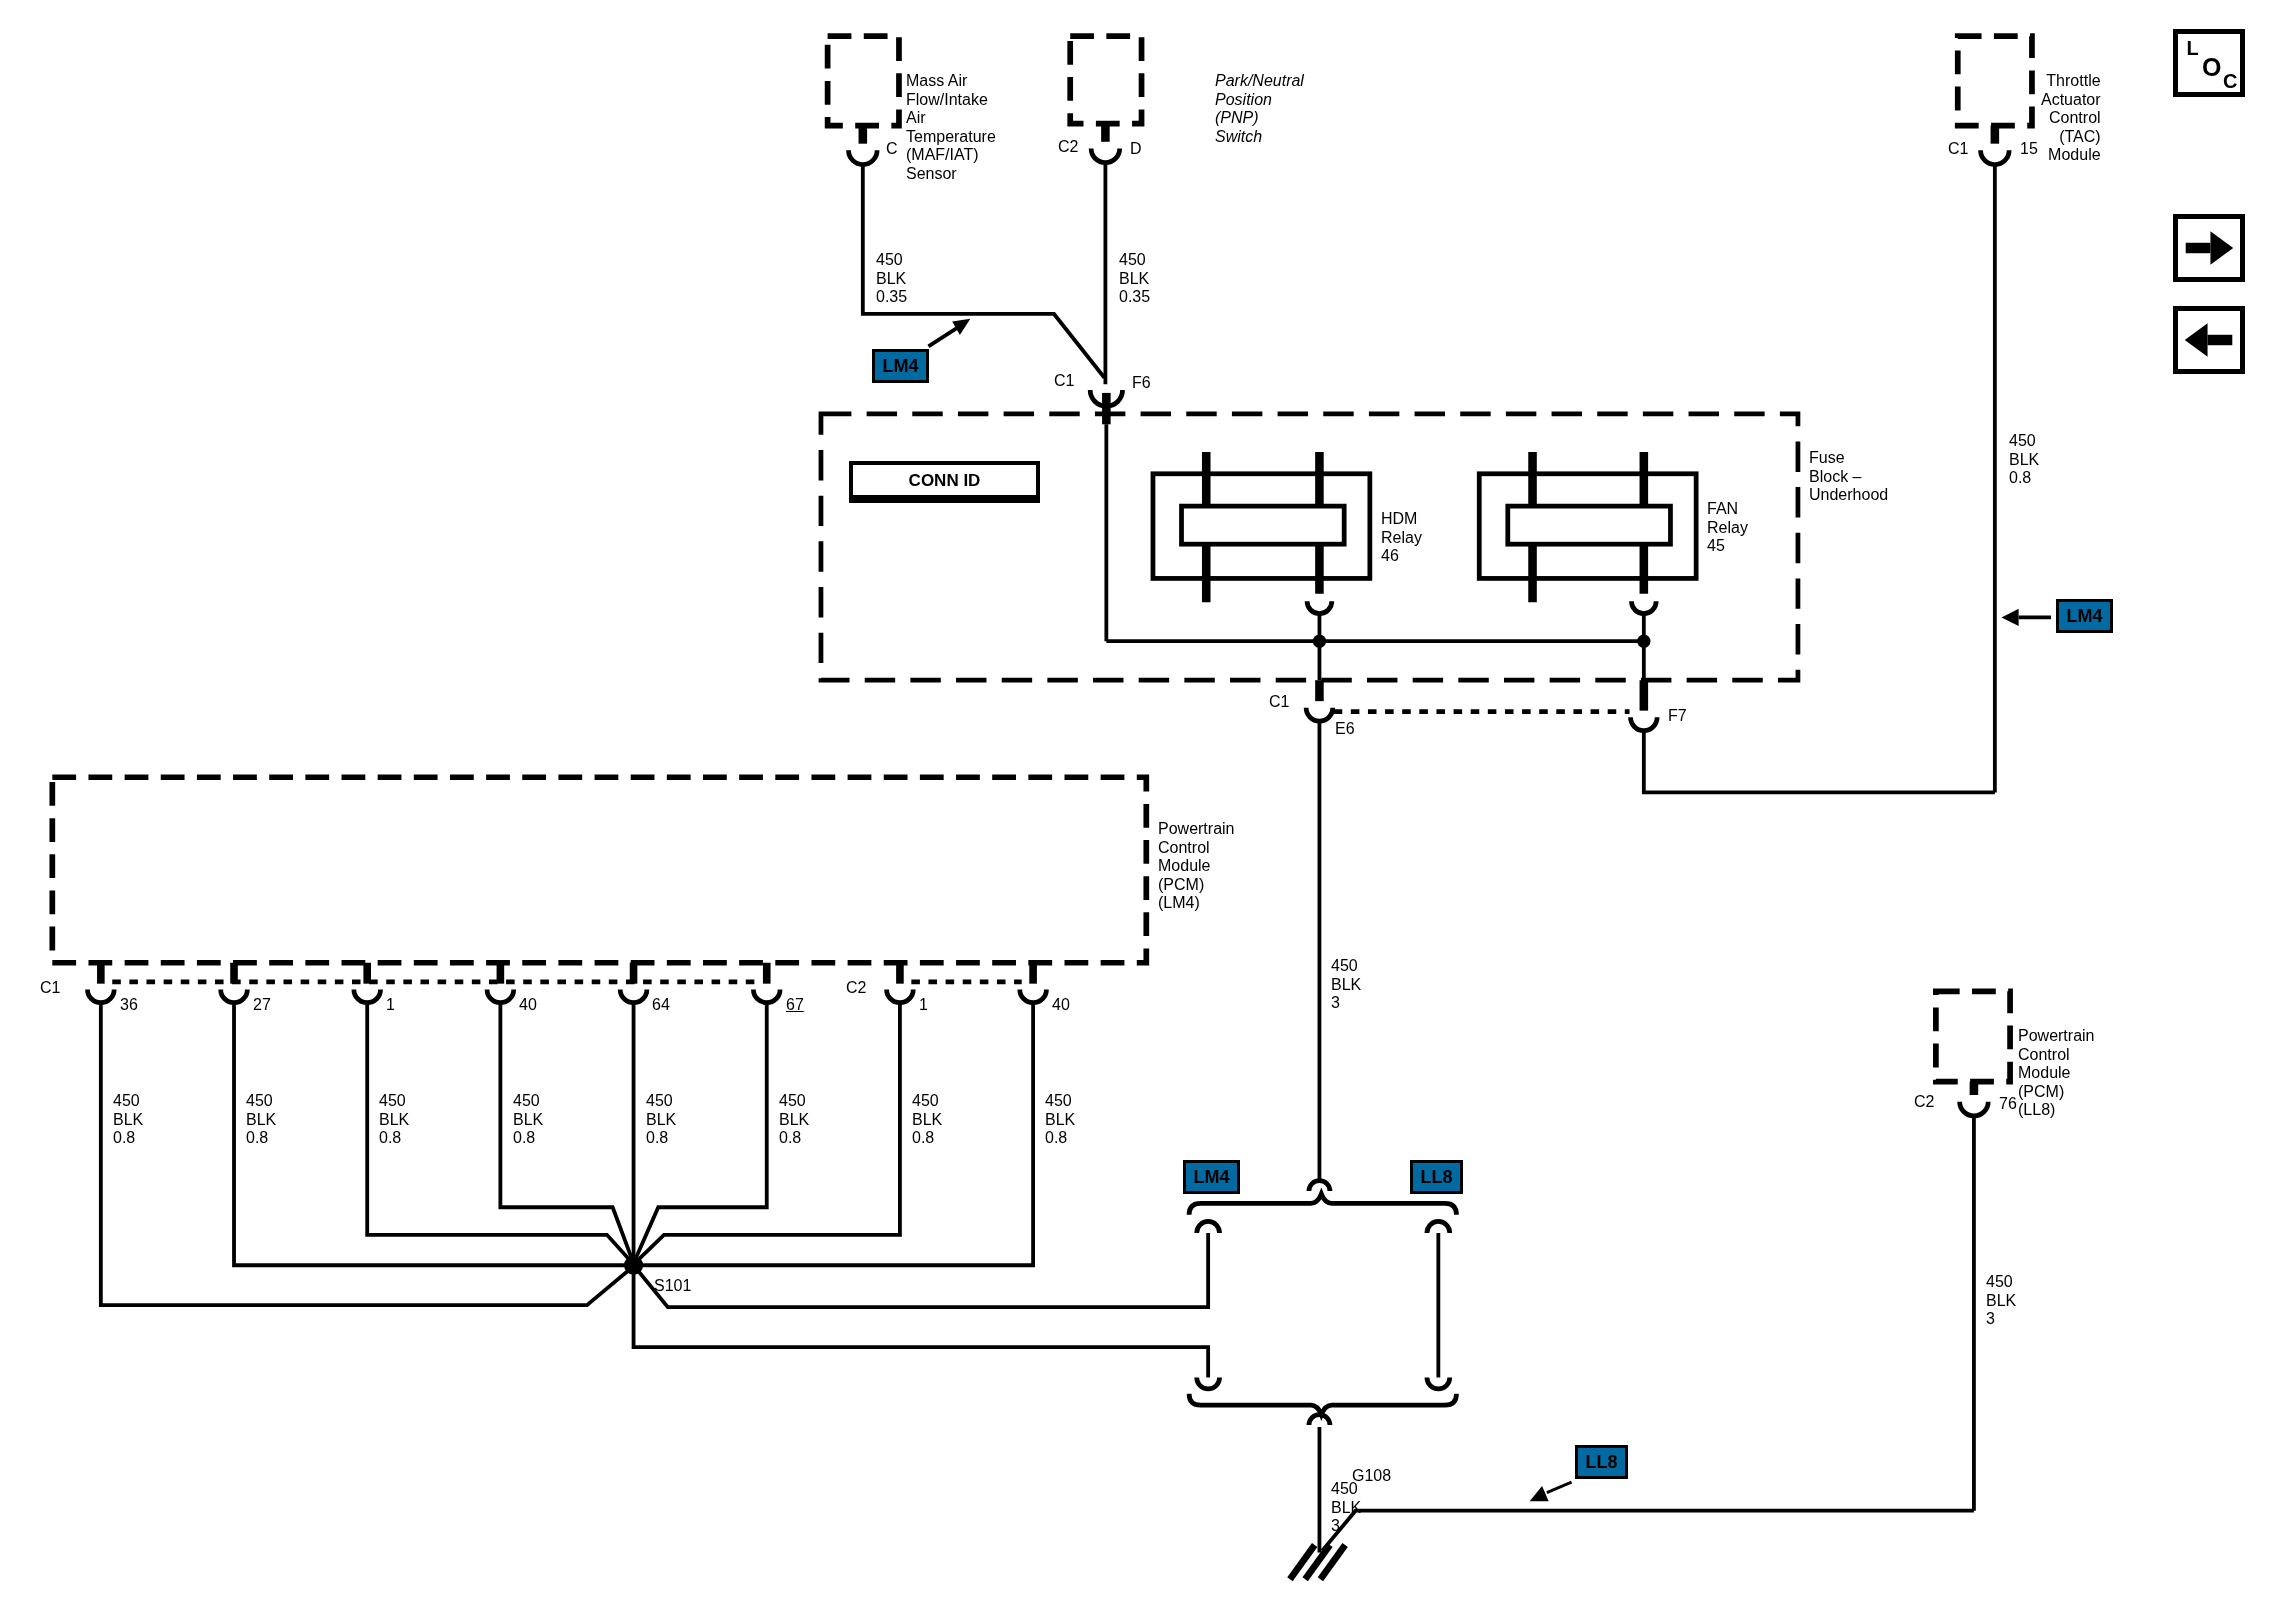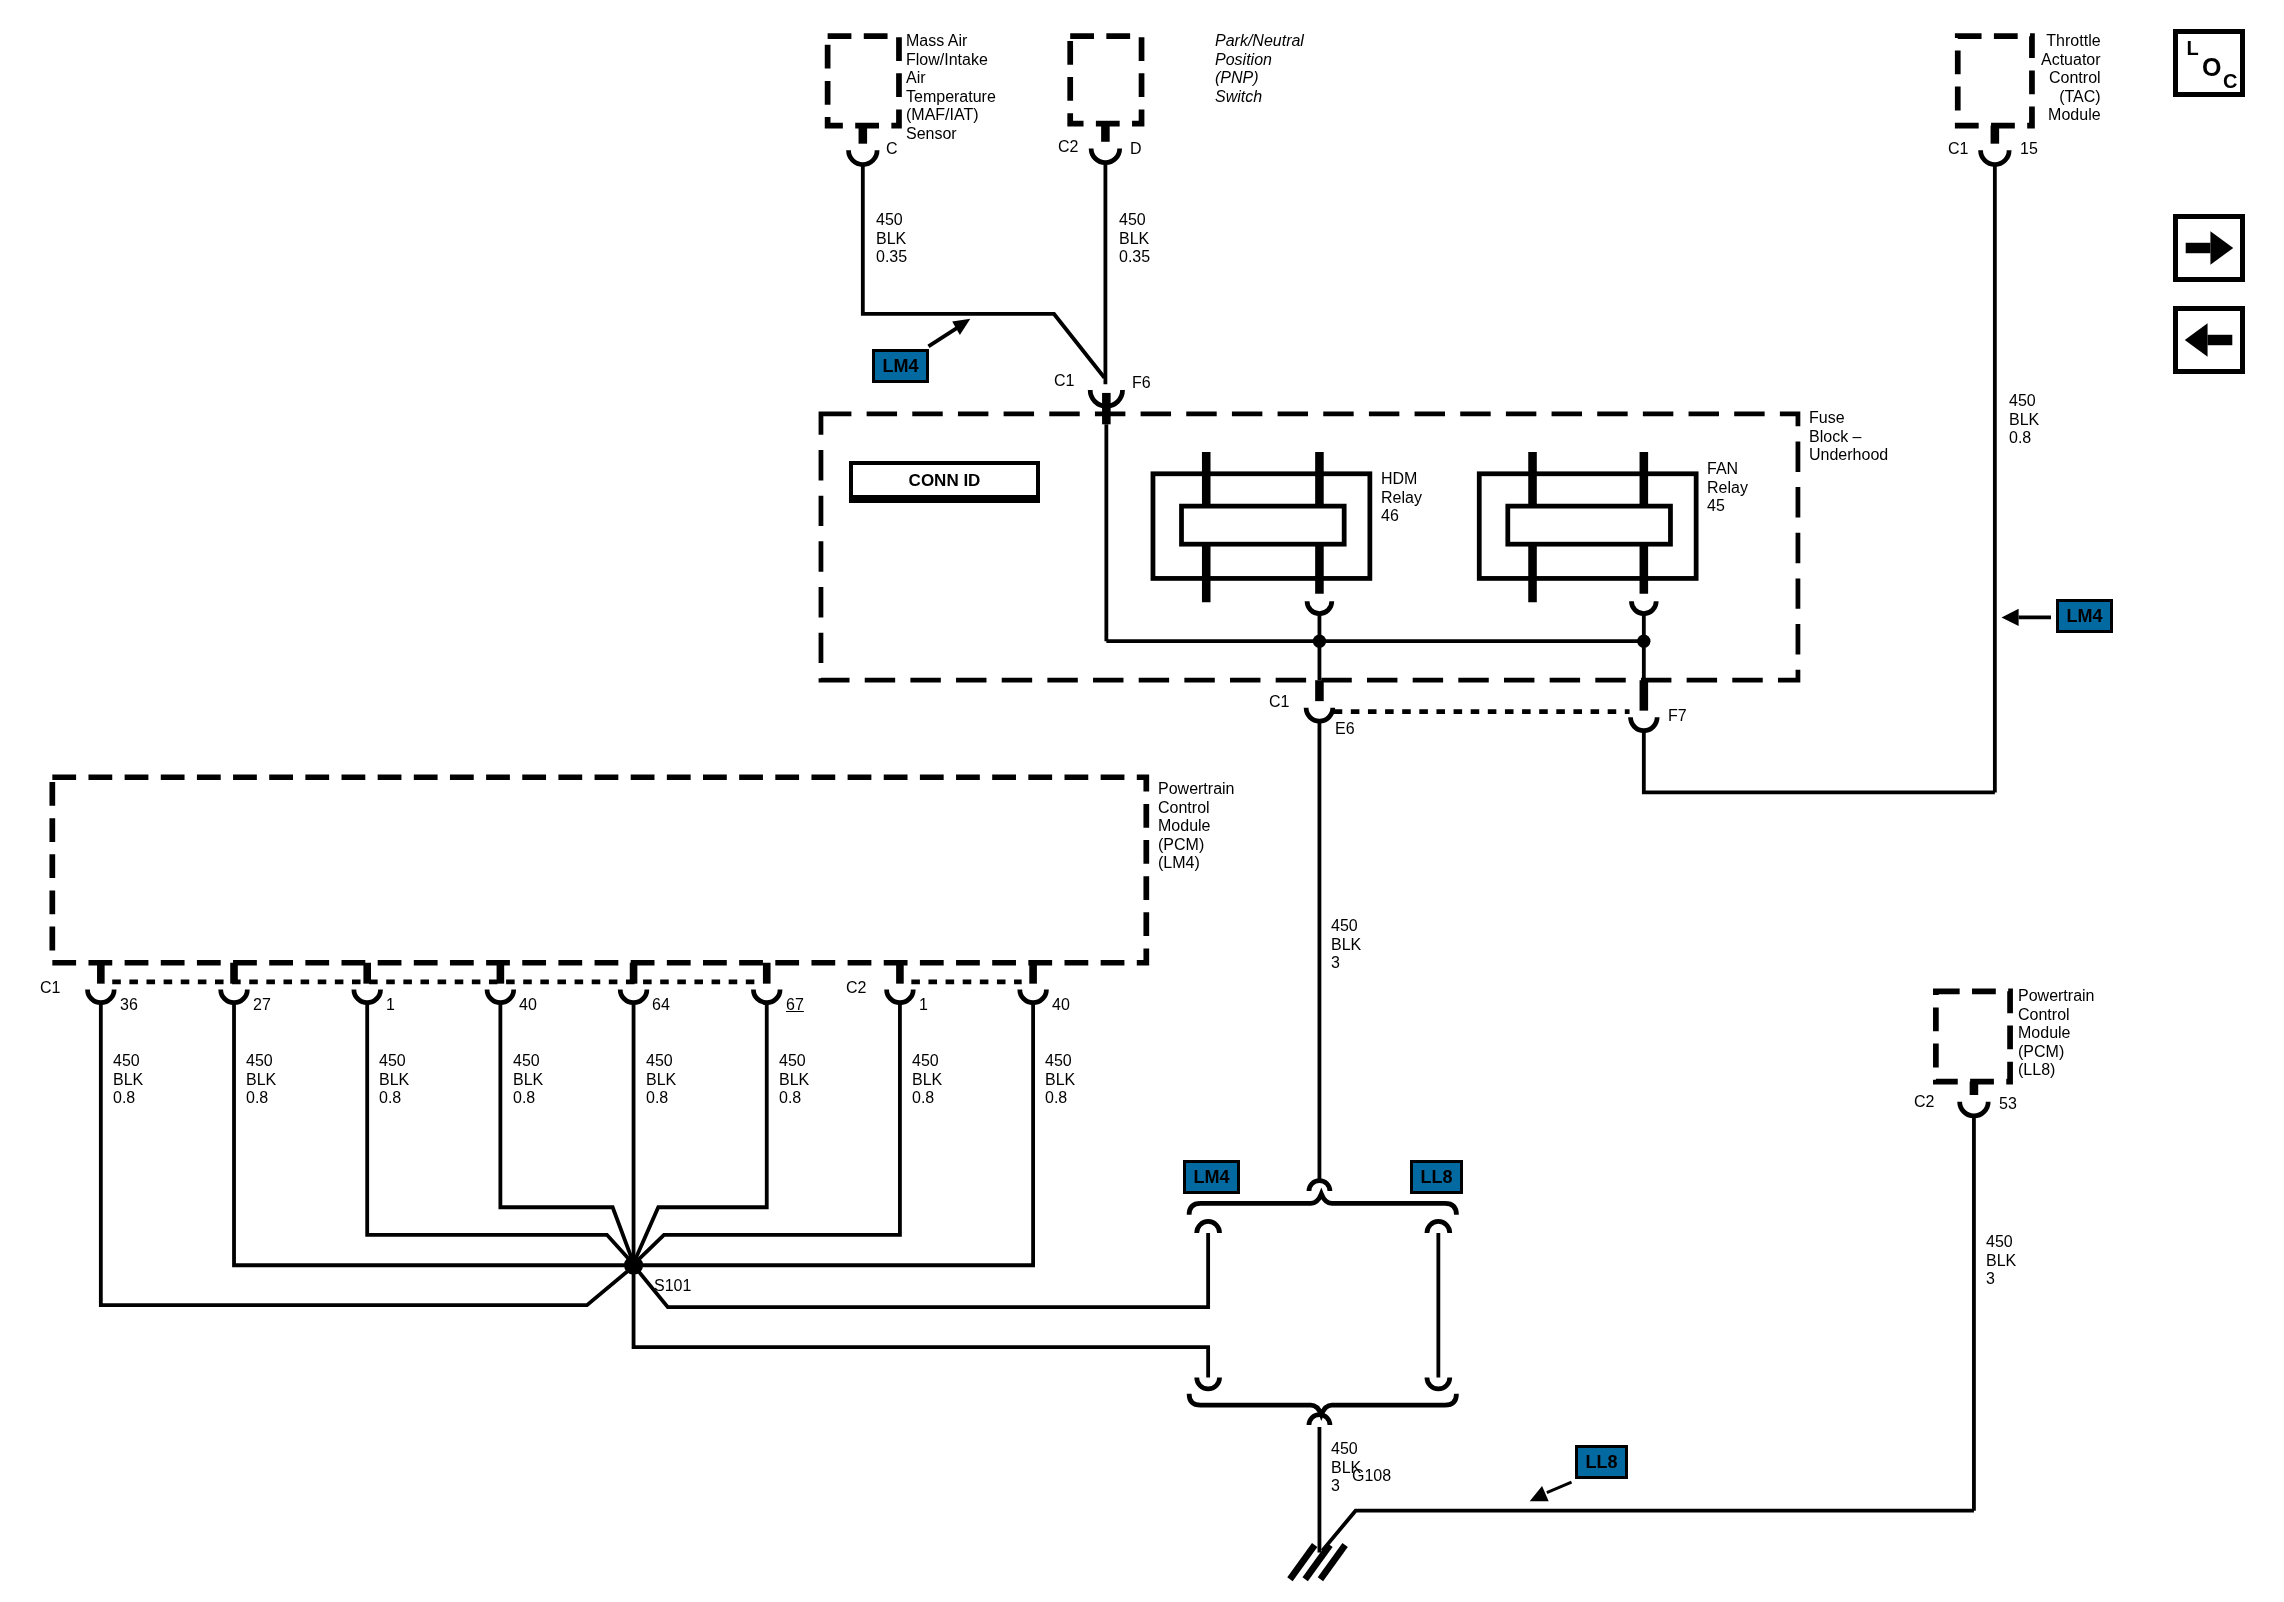--- a/index.html
+++ b/index.html
@@ -1,19 +1,19 @@
 <!DOCTYPE html>
 <html style="font-size:15px"><head>
 <meta charset="utf-8">
 <style>
   html,body{margin:0;padding:0;background:#fff;}
   #canvas{position:relative;width:2285px;height:1603px;background:#fff;
           font-family:"Liberation Sans",sans-serif;color:#000;overflow:hidden;}
   svg.wirelayer{position:absolute;left:0;top:0;}
-  .lbl{position:absolute;font-size:16px;line-height:18.5px;white-space:pre-line;letter-spacing:0px;}
+  .lbl{position:absolute;font-size:16px;line-height:18.5px;white-space:pre-line;letter-spacing:0px;margin-top:40px;}
   .pin{position:absolute;font-size:16px;line-height:16px;white-space:nowrap;}
   .tag{position:absolute;border:3.8px solid #000;background:#0369a1;font-size:18px;font-weight:600;
        padding:4.8px 7.6px;line-height:18px;white-space:nowrap;}
   .navbox{position:absolute;width:62px;height:58px;border:5.7px solid #000;background:#fff;}
   .table{position:absolute;border:4.8px solid #000;background:#fff;}
   .table .hdr{font-size:17px;font-weight:700;text-align:center;padding:5.7px 0 4.8px 0;
               border-bottom:4.8px solid #000;}
   .table .row{font-size:15.7px;line-height:20.4px;padding-left:8.6px;white-space:nowrap;}
   .loc-l{position:absolute;left:8.6px;top:3.8px;font-size:20px;font-weight:600;}
   .loc-o{position:absolute;left:24px;top:19px;font-size:25px;font-weight:700;}
@@ -275,21 +275,21 @@
 3</div>
   <div class="pin" style="left:1352px;top:1468px;">G108</div>
   <div class="tag" style="left:1575px;top:1445px;">LL8</div>
 
   <div class="lbl" style="left:2018px;top:987px;">Powertrain
 Control
 Module
 (PCM)
 (LL8)</div>
   <div class="pin" style="left:1914px;top:1094px;">C2</div>
-  <div class="pin" style="left:1999px;top:1096px;">53</div>
+  <div class="pin" style="left:1999px;top:1096px;">76</div>
   <div class="lbl" style="left:1986px;top:1233px;">450
 BLK
 3</div>
 
   <div class="navbox" style="left:2173px;top:28.5px;">
     <span class="loc-l">L</span>
     <span class="loc-o">O</span>
     <span class="loc-c">C</span>
   </div>
   <div class="navbox" style="left:2173px;top:214px;">

